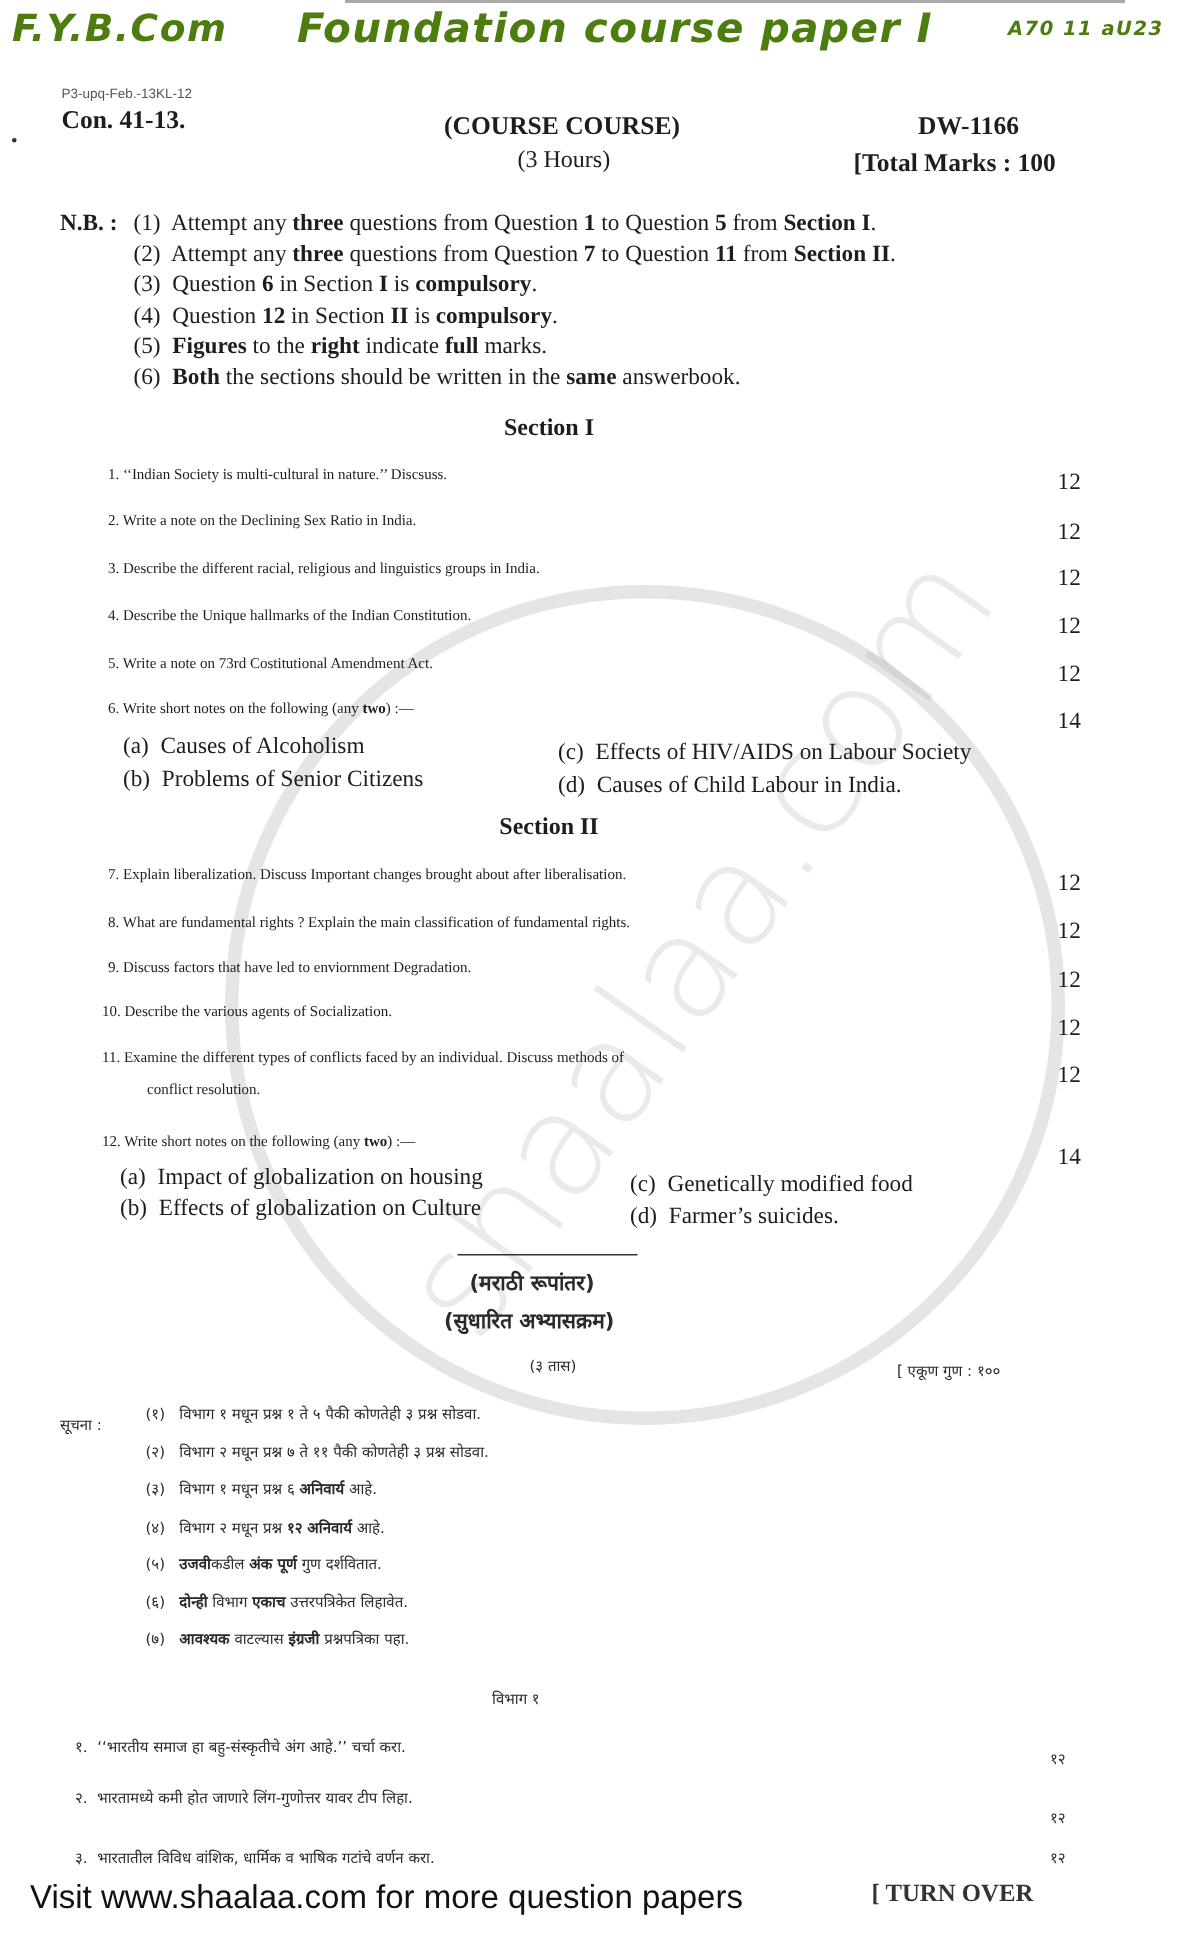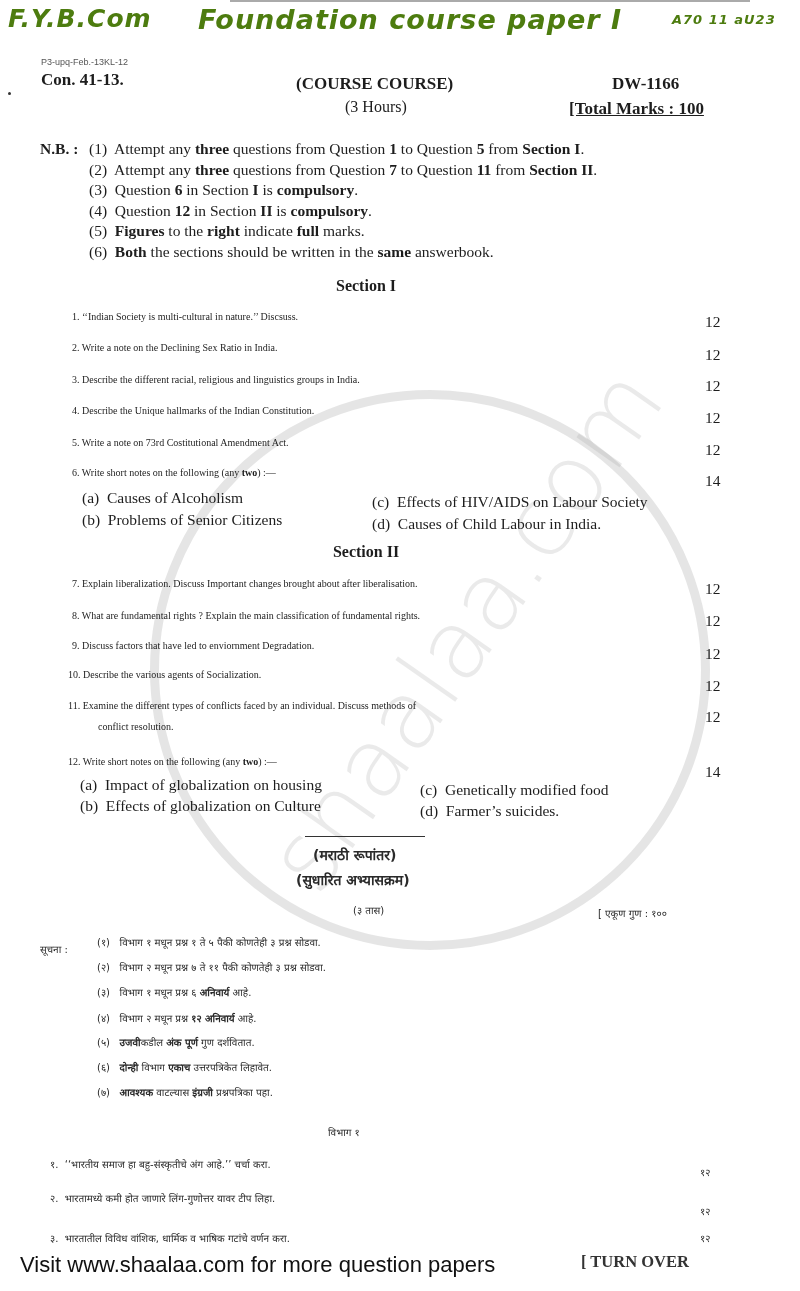--- a/index.html
+++ b/index.html
@@ -52,21 +52,21 @@
 <div class="abs hand" style="left:8px; top:4px;">F.Y.B.Com</div>
 <div class="abs hand" style="left:198px; top:4px; font-size:27px;">Foundation course paper I</div>
 <div class="abs hand" style="left:672px; top:12px; font-size:13px;">A70 11 aU23</div>
 <div class="dot" style="left:8px; top:92px;"></div>
 
 <div class="abs code-small" style="left:41px; top:57px;">P3-upq-Feb.-13KL-12</div>
 <div class="abs hdr-bold" style="left:41px; top:70px;">Con. 41-13.</div>
 <div class="abs hdr-bold" style="left:296px; top:74px; font-weight:bold;">(COURSE COURSE)</div>
 <div class="abs hdr" style="left:345px; top:98px;">(3 Hours)</div>
 <div class="abs hdr-bold" style="left:612px; top:74px;">DW-1166</div>
-<div class="abs hdr-bold" style="left:569px; top:99px;text-decoration:underline;">[Total Marks : 100</div>
+<div class="abs hdr-bold" style="left:569px; top:99px;">[Total Marks : 100</div>
 
 <div class="abs nb" style="left:40px; top:139px; font-weight:bold;">N.B. :</div>
 <div class="abs nb" style="left:89px; top:139px;">
   <div><span>(1)</span>&nbsp; Attempt any <b>three</b> questions from Question <b>1</b> to Question <b>5</b> from <b>Section I</b>.</div>
   <div><span>(2)</span>&nbsp; Attempt any <b>three</b> questions from Question <b>7</b> to Question <b>11</b> from <b>Section II</b>.</div>
   <div><span>(3)</span>&nbsp; Question <b>6</b> in Section <b>I</b> is <b>compulsory</b>.</div>
   <div><span>(4)</span>&nbsp; Question <b>12</b> in Section <b>II</b> is <b>compulsory</b>.</div>
   <div><span>(5)</span>&nbsp; <b>Figures</b> to the <b>right</b> indicate <b>full</b> marks.</div>
   <div><span>(6)</span>&nbsp; <b>Both</b> the sections should be written in the <b>same</b> answerbook.</div>
 </div>

